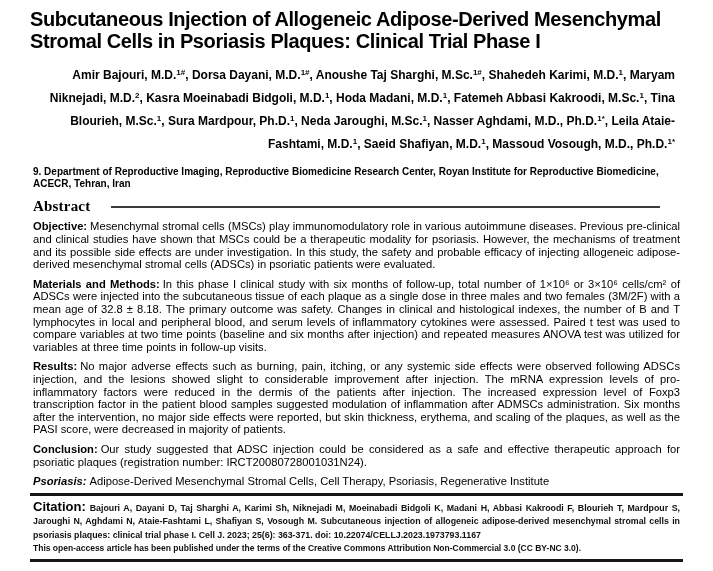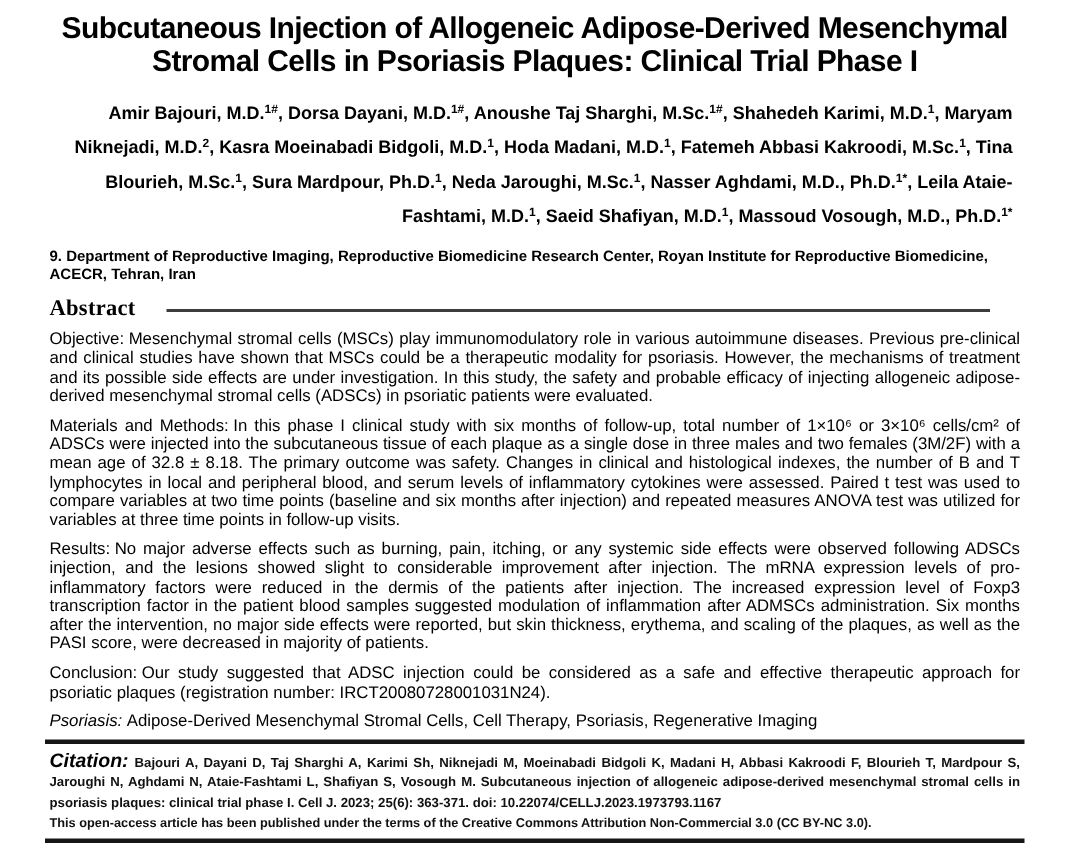--- a/index.html
+++ b/index.html
@@ -6,21 +6,20 @@
   body {
     width: 713px; height: 571px;
     background: #ffffff;
     color: #000000;
     font-family: "Liberation Sans", sans-serif;
     overflow: hidden;
   }
   .page { padding: 6px 30px 0 30px; }
 
   .title {
-    text-align: center;
     font-weight: bold;
     font-size: 20px;
     line-height: 22px;
     letter-spacing: -0.4px;
     margin-top: 2px;
     font-family: "Liberation Sans", sans-serif;
   }
 
   .authors {
     text-align: right;
@@ -65,21 +64,21 @@
     margin-right: 20px;
   }
 
   .abs-body { margin: 0 3px; }
   .para {
     font-size: 11.2px;
     line-height: 12.6px;
     text-align: justify;
     margin: 0 0 7px 0;
   }
-  .plabel { font-weight: normal; padding-right: 3px; }
+  .plabel { font-weight: bold; padding-right: 3px; }
   .plabel.kw { font-style: italic; }
   .para.keywords { margin-bottom: 5px; }
 
   .thick-rule {
     height: 3px;
     background: #161616;
     margin: 4px 0 4px 0;
   }
 
   .citation {
@@ -88,21 +87,20 @@
     line-height: 13.5px;
     text-align: justify;
     margin: 0 3px;
     color: #111111;
   }
   .cit-label {
     font-size: 13px;
     font-weight: bold;
     padding-right: 4px;
     color: #000;
-    font-style: italic;
   }
   .license {
     font-size: 8.5px;
     font-weight: bold;
     margin: 1px 3px 0 3px;
     color: #111111;
   }
   .bottom-rule {
     height: 3px;
     background: #161616;
@@ -137,21 +135,21 @@
     <p class="para">
       <span class="plabel">Materials and Methods:</span><span>In this phase I clinical study with six months of follow-up, total number of 1×10⁶ or 3×10⁶ cells/cm² of ADSCs were injected into the subcutaneous tissue of each plaque as a single dose in three males and two females (3M/2F) with a mean age of 32.8 ± 8.18. The primary outcome was safety. Changes in clinical and histological indexes, the number of B and T lymphocytes in local and peripheral blood, and serum levels of inflammatory cytokines were assessed. Paired t test was used to compare variables at two time points (baseline and six months after injection) and repeated measures ANOVA test was utilized for variables at three time points in follow-up visits.</span>
     </p>
     <p class="para">
       <span class="plabel">Results:</span><span>No major adverse effects such as burning, pain, itching, or any systemic side effects were observed following ADSCs injection, and the lesions showed slight to considerable improvement after injection. The mRNA expression levels of pro-inflammatory factors were reduced in the dermis of the patients after injection. The increased expression level of Foxp3 transcription factor in the patient blood samples suggested modulation of inflammation after ADMSCs administration. Six months after the intervention, no major side effects were reported, but skin thickness, erythema, and scaling of the plaques, as well as the PASI score, were decreased in majority of patients.</span>
     </p>
     <p class="para">
       <span class="plabel">Conclusion:</span><span>Our study suggested that ADSC injection could be considered as a safe and effective therapeutic approach for psoriatic plaques (registration number: IRCT20080728001031N24).</span>
     </p>
     <p class="para keywords">
-      <span class="plabel kw">Psoriasis:</span><span>Adipose-Derived Mesenchymal Stromal Cells, Cell Therapy, Psoriasis, Regenerative Imaging</span>
+      <span class="plabel kw">Psoriasis:</span><span>Adipose-Derived Mesenchymal Stromal Cells, Cell Therapy, Psoriasis, Regenerative Institute</span>
     </p>
   </div>
 
   <div class="thick-rule"></div>
 
   <div class="citation">
     <span class="cit-label">Citation:</span><span>Bajouri A, Dayani D, Taj Sharghi A, Karimi Sh, Niknejadi M, Moeinabadi Bidgoli K, Madani H, Abbasi Kakroodi F, Blourieh T, Mardpour S, Jaroughi N, Aghdami N, Ataie-Fashtami L, Shafiyan S, Vosough M. Subcutaneous injection of allogeneic adipose-derived mesenchymal stromal cells in psoriasis plaques: clinical trial phase I. Cell J. 2023; 25(6): 363-371. doi: 10.22074/CELLJ.2023.1973793.1167</span>
   </div>
 
   <div class="license">This open-access article has been published under the terms of the Creative Commons Attribution Non-Commercial 3.0 (CC BY-NC 3.0).</div>

